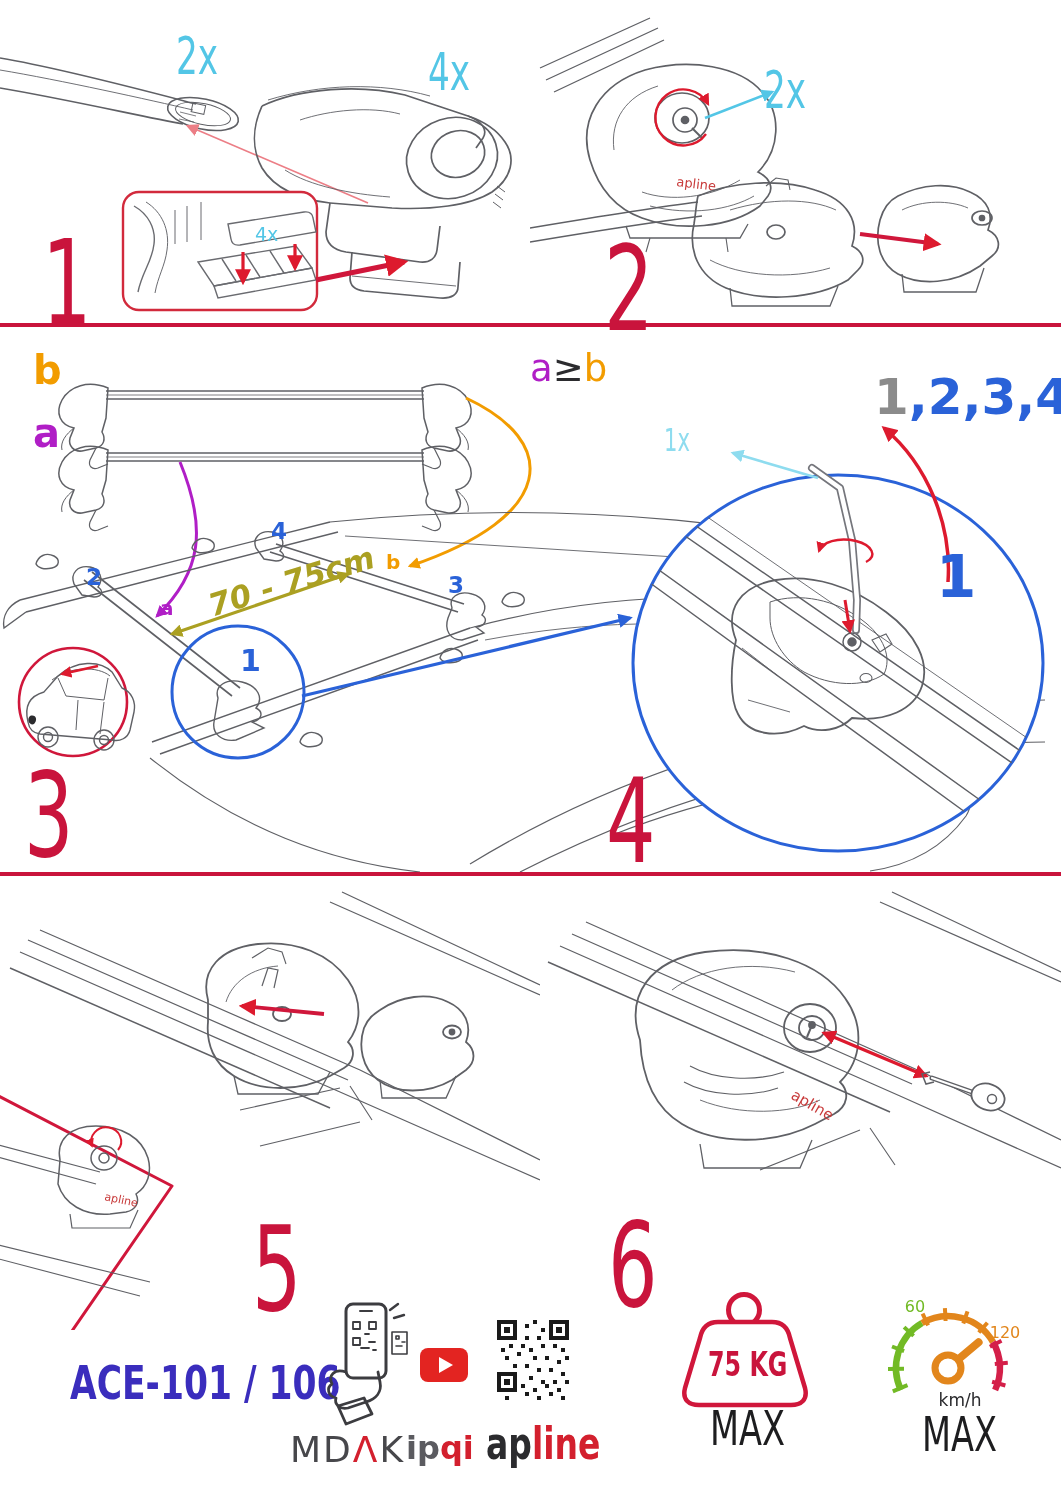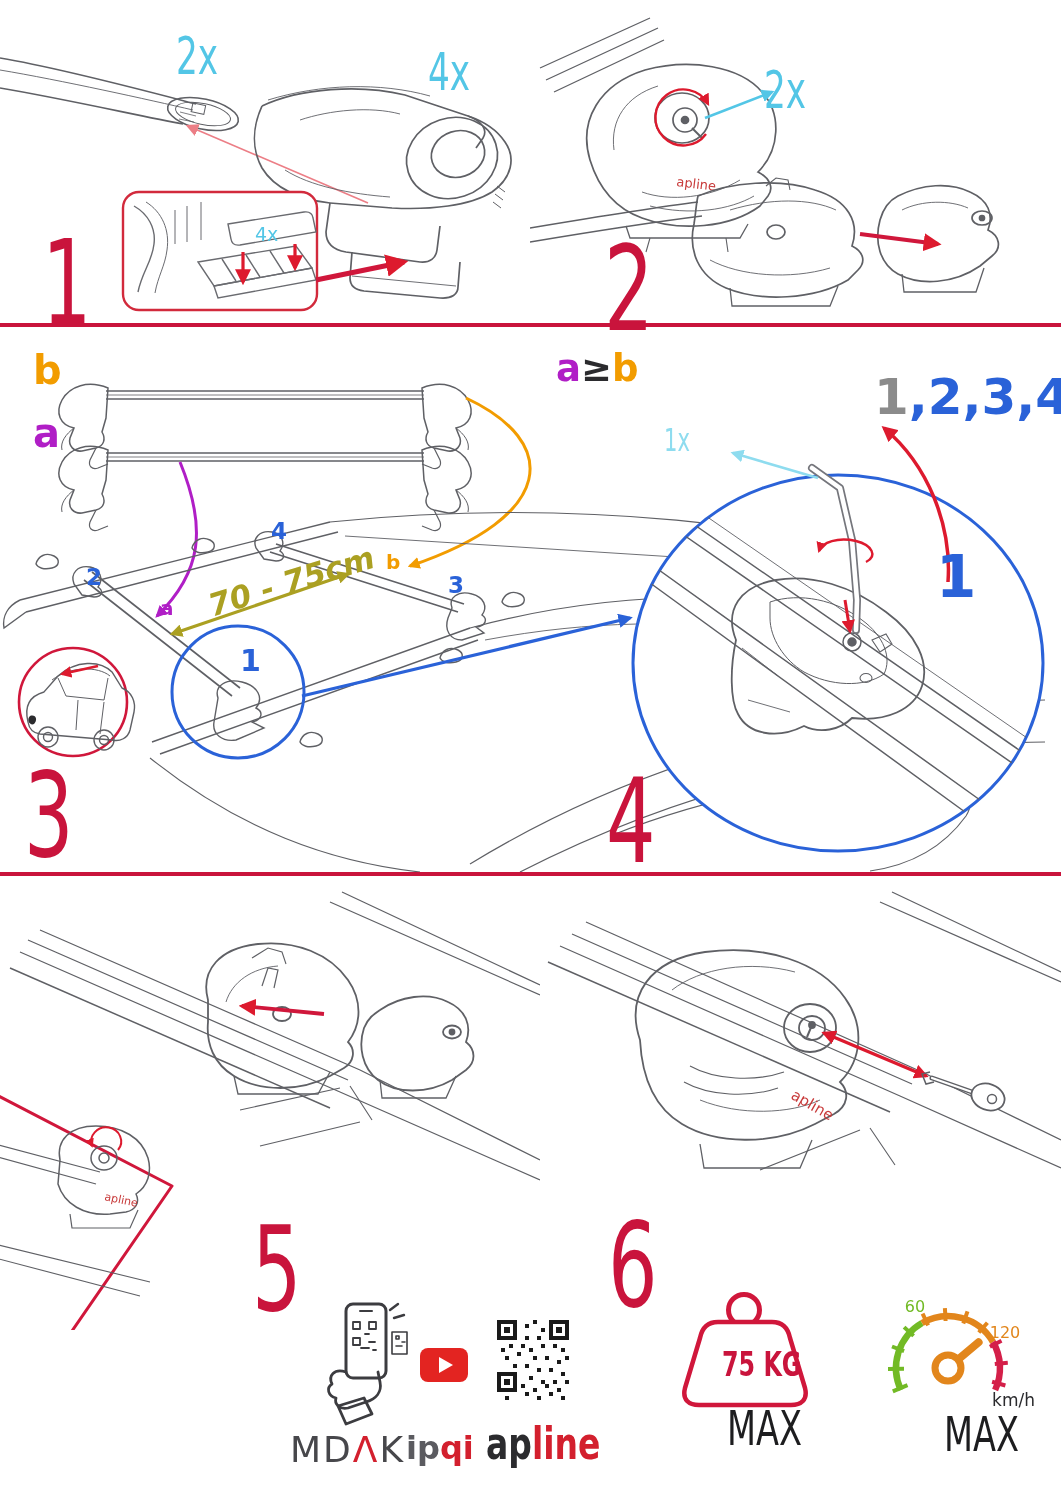--- a/index.html
+++ b/index.html
@@ -12,21 +12,21 @@
   .page{position:relative;width:1061px;height:1500px;background:#fff;overflow:hidden;
         font-family:"DejaVu Sans",sans-serif;}
   .abs{position:absolute}
   .lab{position:absolute;line-height:1;white-space:nowrap}
   .cx{display:inline-block;transform:scaleX(.66);transform-origin:left top}
   .cx75{display:inline-block;transform:scaleX(.75);transform-origin:left top}
   .cxc{display:inline-block;transform:scaleX(.7);transform-origin:center top}
   .num{font-size:118px;color:var(--stepred);font-weight:400}
   .qty{font-size:52px;color:var(--cyan)}
   .divider{position:absolute;left:0;width:1061px;height:4px;background:var(--stepred)}
-  .ctr{text-align:right}
+  .ctr{text-align:center}
   svg{display:block}
   text{font-family:"DejaVu Sans",sans-serif}
 </style>
 </head>
 <body>
 
 <div class="page">
 
   <svg class="abs" style="left:0;top:0" width="530" height="323" viewBox="0 0 530 323">
     <defs>
@@ -255,21 +255,21 @@
       <line x1="845" y1="600" x2="850" y2="631" stroke="#dd1a2e" stroke-width="3" marker-end="url(#mmRed)"></line>
     </g>
 
     <path d="M948,582 C952,525 928,465 884,428" stroke="#dd1a2e" stroke-width="3.5" fill="none" marker-end="url(#mmRed)"></path>
 
     <line x1="818" y1="478" x2="733" y2="453" stroke="#8edcef" stroke-width="2.6" marker-end="url(#mmLcy)"></line>
   </svg>
 
   <div class="lab" style="left:33px;top:350px;font-size:40px;font-weight:bold;color:var(--orange)"><span>b</span></div>
   <div class="lab" style="left:33px;top:413px;font-size:40px;font-weight:bold;color:var(--magenta)"><span>a</span></div>
-  <div class="lab" style="left:556px;top:350px;font-size:37px;font-weight:bold"><span style="color:var(--magenta)">a</span><span style="color:var(--dark)">≥</span><span style="color:var(--orange)">b</span></div>
+  <div class="lab" style="left:530px;top:350px;font-size:37px;font-weight:normal"><span style="color:var(--magenta)">a</span><span style="color:var(--dark)">≥</span><span style="color:var(--orange)">b</span></div>
   <div class="lab" style="left:86px;top:566px;font-size:23px;font-weight:bold;color:var(--blue)"><span>2</span></div>
   <div class="lab" style="left:271px;top:520px;font-size:23px;font-weight:bold;color:var(--blue)"><span>4</span></div>
   <div class="lab" style="left:448px;top:574px;font-size:23px;font-weight:bold;color:var(--blue)"><span>3</span></div>
   <div class="lab" style="left:240px;top:646px;font-size:30px;font-weight:bold;color:var(--blue)"><span>1</span></div>
   <div class="lab" style="left:160px;top:598px;font-size:20px;font-weight:bold;color:var(--magenta)"><span>a</span></div>
   <div class="lab" style="left:386px;top:552px;font-size:20px;font-weight:bold;color:var(--orange)"><span>b</span></div>
   <div class="lab" style="left:205px;top:592px;font-size:31px;font-style:italic;font-weight:bold;color:var(--olive);transform:rotate(-17deg);transform-origin:left top"><span>70 - 75cm</span></div>
   <div class="lab num" style="left:24px;top:756px"><span class="cx">3</span></div>
   <div class="lab num" style="left:606px;top:762px"><span class="cx">4</span></div>
   <div class="lab" style="left:874px;top:372px;font-size:50px;font-weight:bold"><span style="color:var(--gray)">1</span><span style="color:var(--blue)">,2,3,4</span></div>
@@ -354,20 +354,21 @@
     <g>
       <path d="M930,1072 l-8,2 4,10 8,-2" stroke="#5f6065" stroke-width="1.5" fill="none"></path>
       <path d="M932,1078 L972,1092" stroke="#5f6065" stroke-width="5" stroke-linecap="round"></path>
       <path d="M932,1078 L972,1092" stroke="#ffffff" stroke-width="2.2" stroke-linecap="round"></path>
       <ellipse cx="988" cy="1097" rx="17" ry="13" transform="rotate(20 988 1097)" stroke="#5f6065" stroke-width="1.8" fill="#fff"></ellipse>
       <circle cx="992" cy="1099" r="4.5" stroke="#5f6065" stroke-width="1.5" fill="#fff"></circle>
     </g>
   </svg>
   <div class="lab num" style="left:608px;top:1206px"><span class="cx">6</span></div>
 
+  <div class="lab" style="left:70px;top:1360px;font-size:46px;font-weight:bold;color:var(--indigo)"><span class="cx75">ACE-101 / 106</span></div>
 
   <svg class="abs" style="left:320px;top:1302px" width="92" height="128" viewBox="0 0 92 128">
     <g stroke="#3c3c40" fill="none" stroke-width="3" stroke-linejoin="round" stroke-linecap="round">
       <rect x="26" y="2" width="40" height="74" rx="7" fill="#fff"></rect>
       <path d="M40,9 h12" stroke-width="2"></path>
       <g stroke-width="1.8">
         <rect x="33" y="20" width="7" height="7"></rect>
           <rect x="49" y="20" width="7" height="7"></rect>
           <rect x="33" y="36" width="7" height="7"></rect>
         <path d="M45,32 h4 M49,40 h6 M41,46 h8 M53,48 h3"></path>

